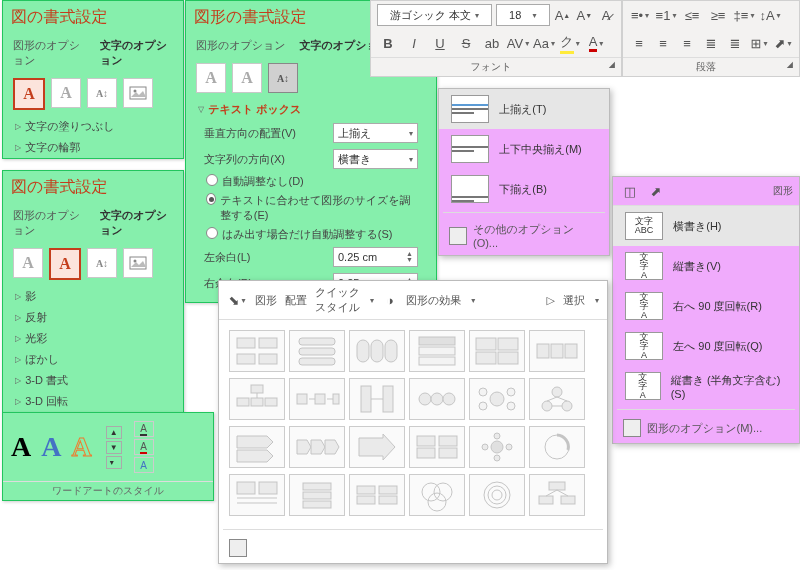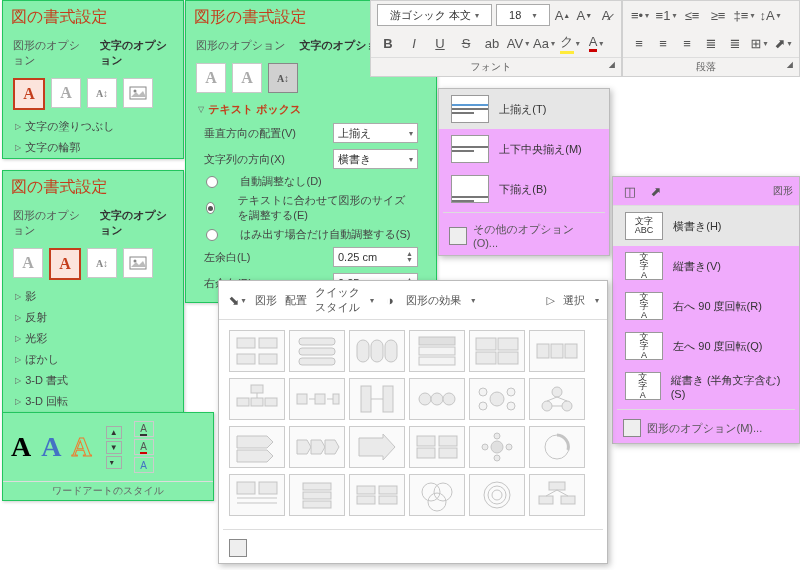--- a/index.html
+++ b/index.html
@@ -12,21 +12,21 @@
 .optbtn{width:28px;height:28px;border:1px solid #c8c8c8;background:#fff;display:flex;align-items:center;justify-content:center;font-family:serif;font-weight:bold;font-size:16px}
 .optbtn.sel{border:2px solid #c43e1c;background:#fce4dc}
 .optbtn.sel2{background:#d0d0d0;border:1px solid #888}
 .collapse{padding:3px 12px;display:flex;align-items:center;gap:4px;color:#444}
 .caret{font-size:8px;color:#666}
 .sect-title{color:#c43e1c;font-weight:bold}
 .field-row{display:flex;align-items:center;padding:3px 18px;gap:6px}
 .field-label{flex:1;color:#444}
 .field-input{width:75px;height:18px;border:1px solid #aaa;background:#fff;padding:0 4px;font-size:11px;display:flex;align-items:center;justify-content:space-between}
 .spin{font-size:7px;color:#666;line-height:6px}
-.radio{display:flex;align-items:center;gap:22px;padding:2px 20px;color:#444}
+.radio{display:flex;align-items:flex-start;gap:4px;padding:2px 20px;color:#444}
 .radio-dot{width:10px;height:10px;border:1px solid #888;border-radius:50%;background:#fff;display:flex;align-items:center;justify-content:center}
 .radio-dot.checked::after{content:"";width:5px;height:5px;background:#555;border-radius:50%}
 .ribbon{position:absolute;background:#f3f2f1;border:1px solid #d0d0d0}
 .ribbon-row{display:flex;align-items:center;gap:4px;padding:3px 6px}
 .combo{border:1px solid #aaa;background:#fff;height:20px;padding:0 12px;display:flex;align-items:center;justify-content:space-between;font-size:11px}
 .rbtn{width:22px;height:22px;display:flex;align-items:center;justify-content:center;color:#555;font-size:13px}
 .grp-label{text-align:center;font-size:10px;color:#666;padding:2px;border-top:1px solid #ddd}
 .menu{position:absolute;background:#f0abfc;border:1px solid #bbb;box-shadow:2px 2px 6px rgba(0,0,0,.25)}
 .menu-item{display:flex;align-items:center;gap:10px;padding:6px 12px;font-size:11px;color:#333}
 .menu-item.hover{background:#e6e6e6}

